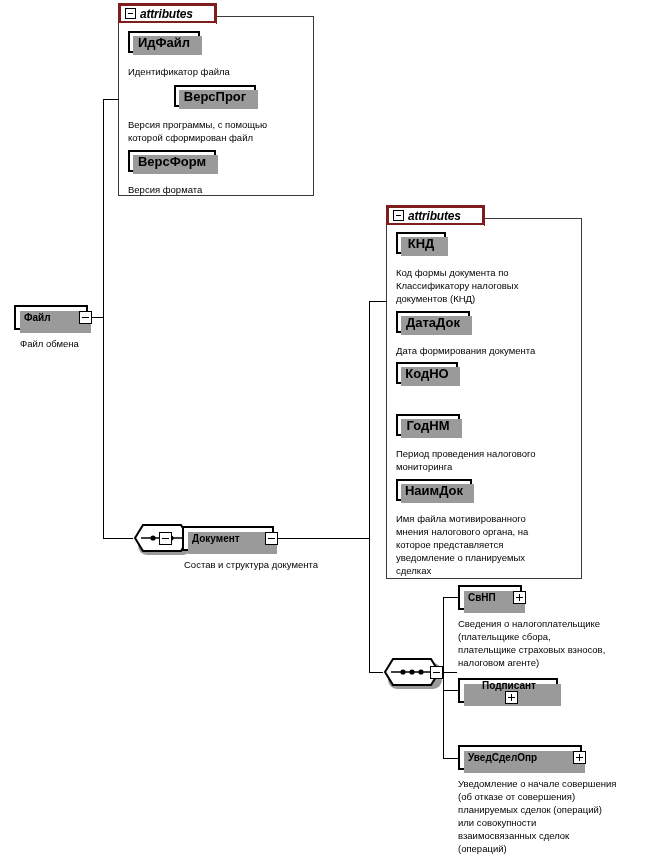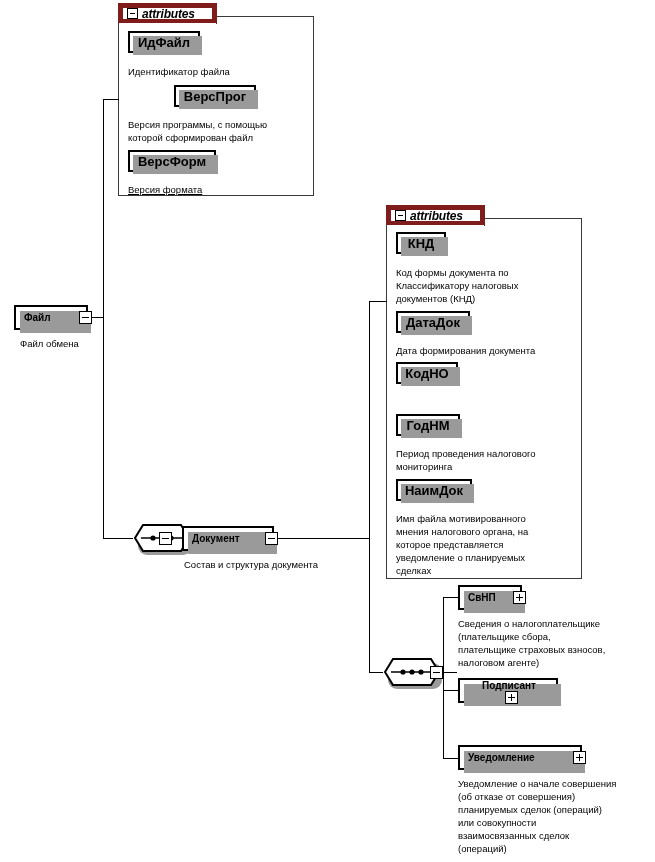--- a/index.html
+++ b/index.html
@@ -33,21 +33,21 @@
   
   .attr-panel {
     position: absolute;
     box-sizing: border-box;
     border: 1px solid #3a3a3a;
     background: #ffffff;
   }
   .attr-tab {
     position: absolute;
     box-sizing: border-box;
-    border: 5px solid #7f1d1d;
+    border: 3px solid #7f1d1d;
     background: #ffffff;
     height: 21px;
     display: flex;
     align-items: center;
     padding-left: 4px;
     z-index: 4;
   }
   .attr-tab-label {
     font-style: italic;
     font-weight: bold;
@@ -221,21 +221,21 @@
 
   <div class="attr-box" style="left:128px; top:85px; width:82px;margin-left:46px;">
     <span>ВерсПрог</span>
   </div>
   <div class="desc" style="left:128px; top:118px; width:180px;">Версия программы, с помощью
 которой сформирован файл</div>
 
   <div class="attr-box" style="left:128px; top:150px; width:88px;">
     <span>ВерсФорм</span>
   </div>
-  <div class="desc" style="left:128px; top:183px; width:180px;text-decoration:underline;">Версия формата</div>
+  <div class="desc" style="left:128px; top:183px; width:180px;">Версия формата</div>
 
   <div class="node" style="left:14px; top:305px; width:74px;">
     <span class="node-label">Файл</span>
     <span class="node-toggle-wrap">
       <span class="toggle big"></span>
     </span>
   </div>
   <div class="desc" style="left:20px; top:337px; width:140px;">Файл обмена</div>
 
   <div class="line-h" style="left:88px; top:317px; width:15px;"></div>
@@ -339,21 +339,21 @@
 налоговом агенте)</div>
 
   <div class="node" style="left:458px; top:678px; width:100px;flex-direction:column;">
     <span class="node-label">Подписант</span>
     <span class="node-toggle-wrap">
       <span class="toggle big plus"></span>
     </span>
   </div>
 
   <div class="node" style="left:458px; top:745px; width:124px;">
-    <span class="node-label">Уведомление</span>
+    <span class="node-label">УведСделОпр</span>
     <span class="node-toggle-wrap">
       <span class="toggle big plus"></span>
     </span>
   </div>
   <div class="desc" style="left:458px; top:777px; width:200px;">Уведомление о начале совершения
 (об отказе от совершения)
 планируемых сделок (операций)
 или совокупности
 взаимосвязанных сделок
 (операций)</div>

